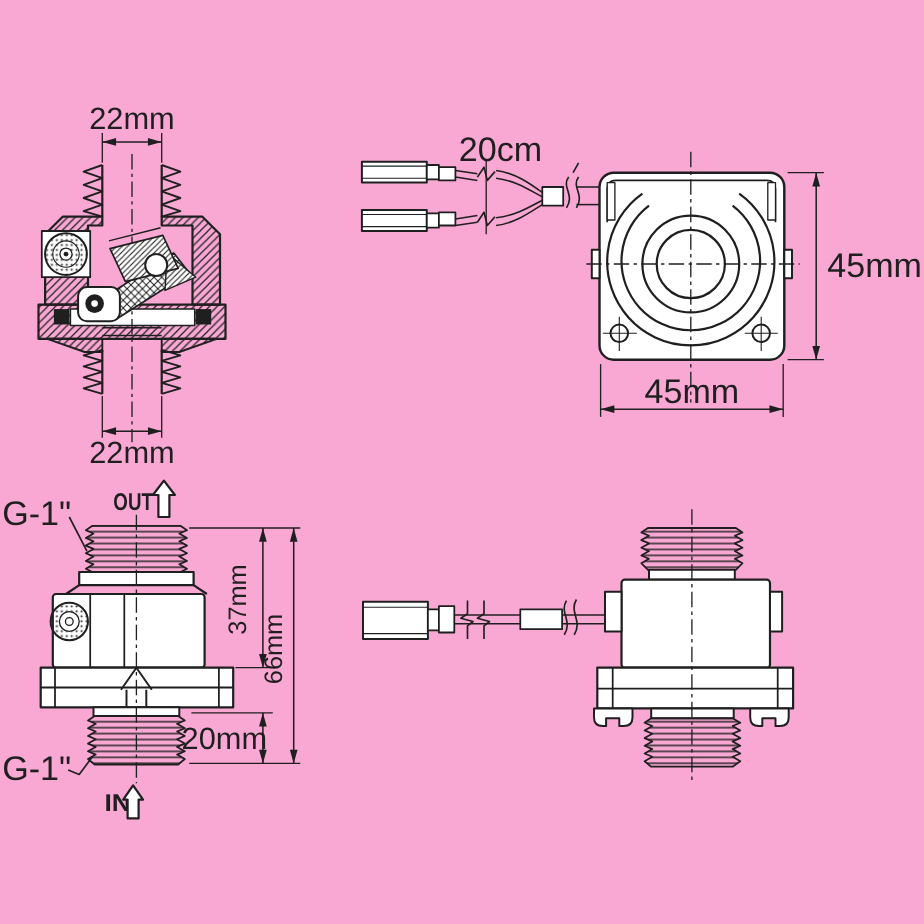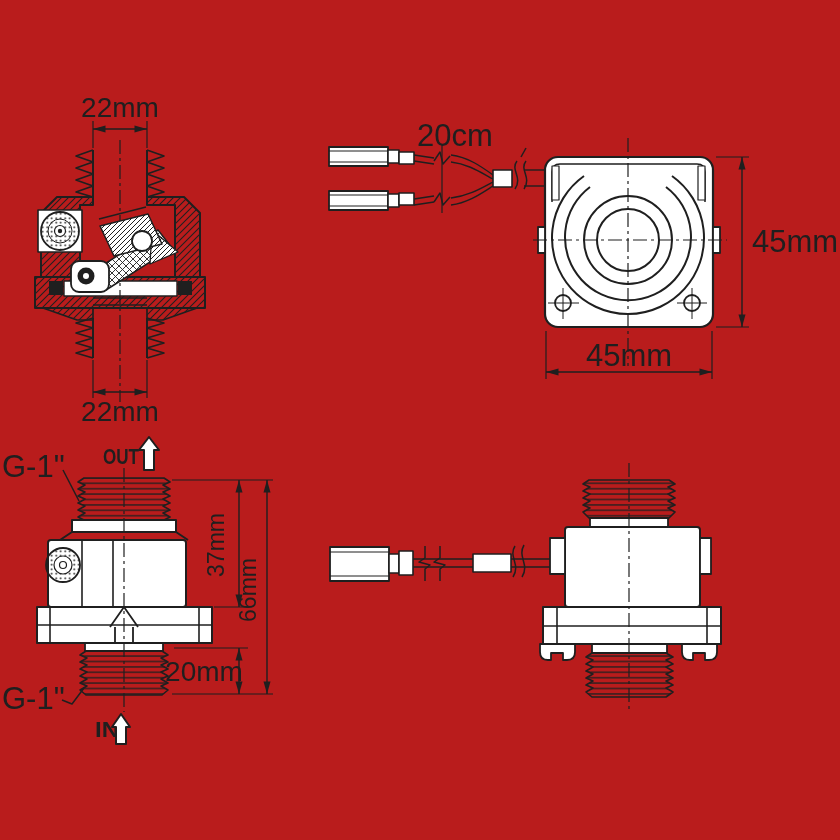--- a/index.html
+++ b/index.html
@@ -1,16 +1,16 @@
 <!DOCTYPE html>
 <html><head>
 <meta charset="utf-8">
 <style>
   html,body{margin:0;padding:0;background:#ffffff;}
-  .canvas{position:relative;width:840px;height:840px;background:#b91c1c;overflow:hidden;
+  .canvas{position:relative;width:840px;height:840px;background:#f9a8d4;overflow:hidden;
           font-family:"Liberation Sans",sans-serif;text-align:right;}
   svg{position:absolute;top:0;left:0;}
   text{fill:#1f1f1f;font-family:"Liberation Sans",sans-serif;}
   .dim{font-size:28px;}
   .dimL{font-size:31px;}
   .dimR{font-size:23px;}
   .port{font-size:22px;font-weight:bold;}
   .thread-label{font-size:31px;}
 </style>
 </head>

